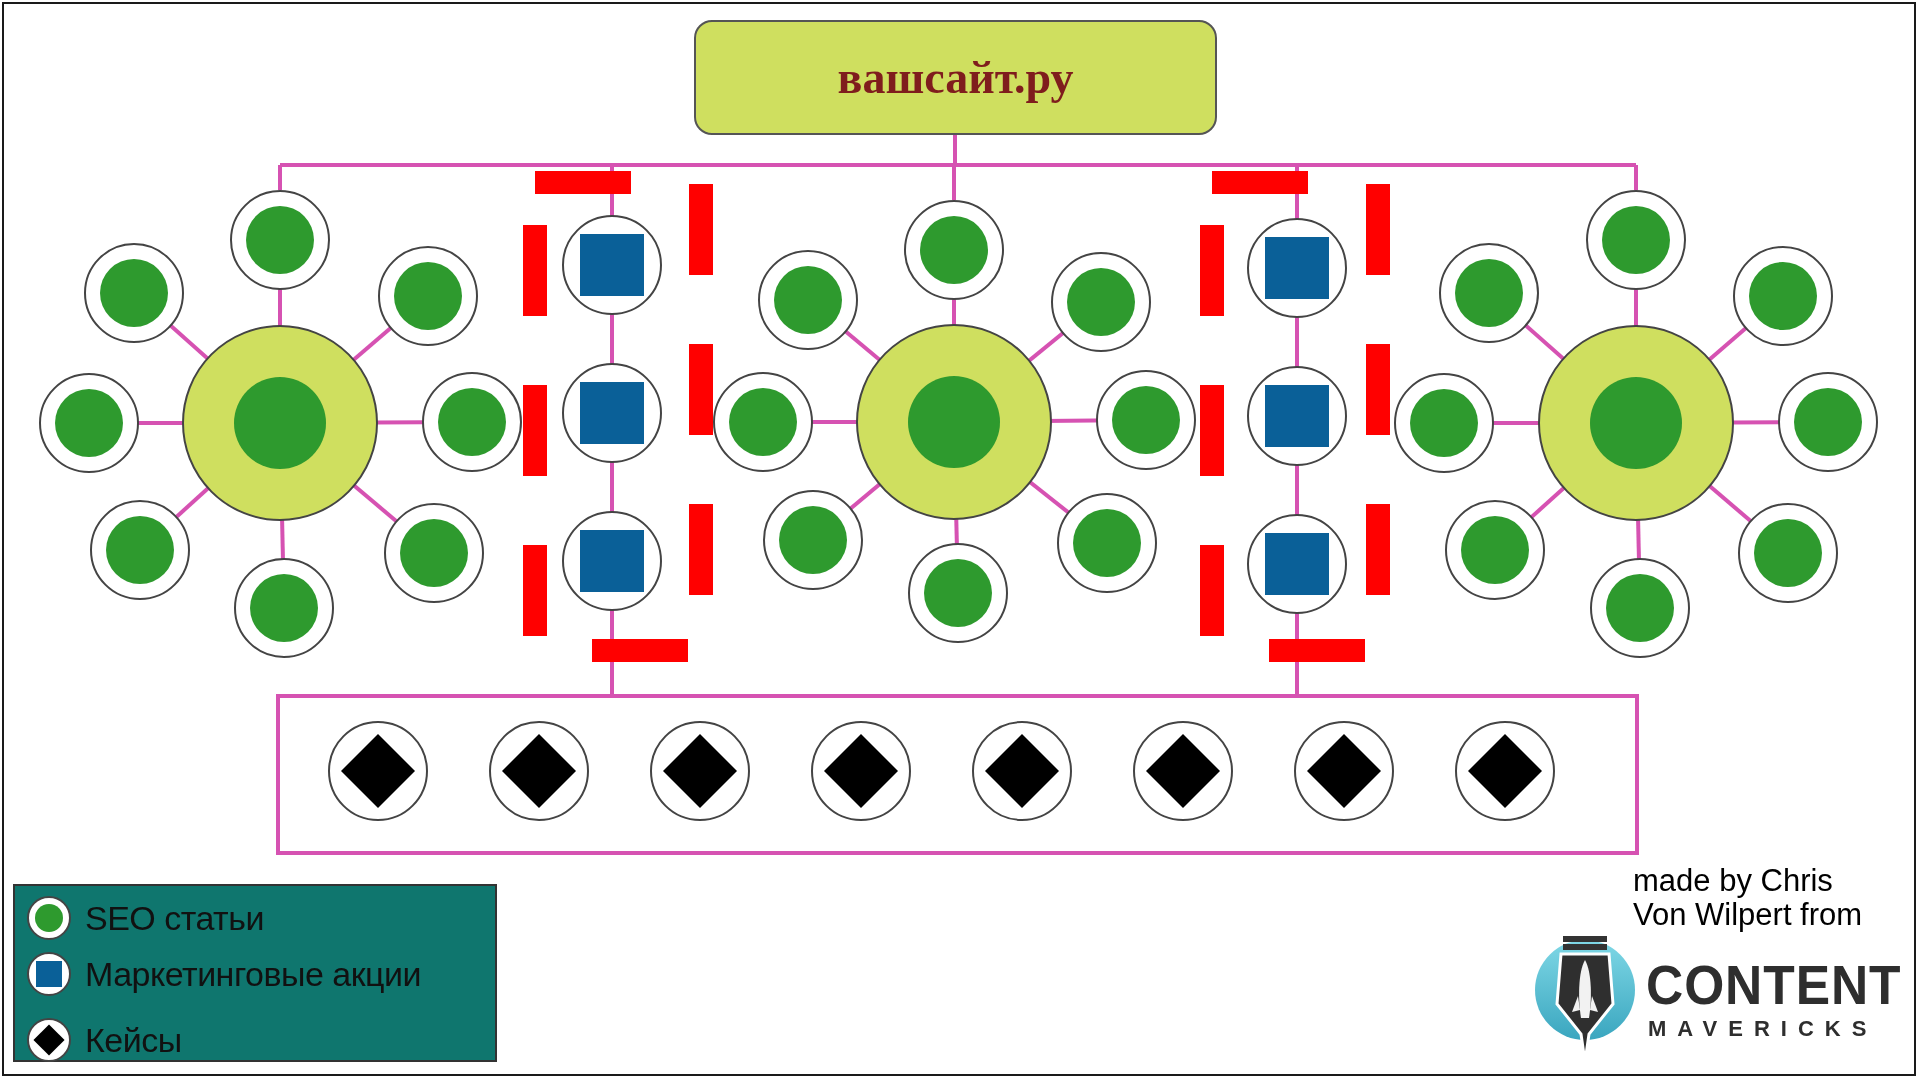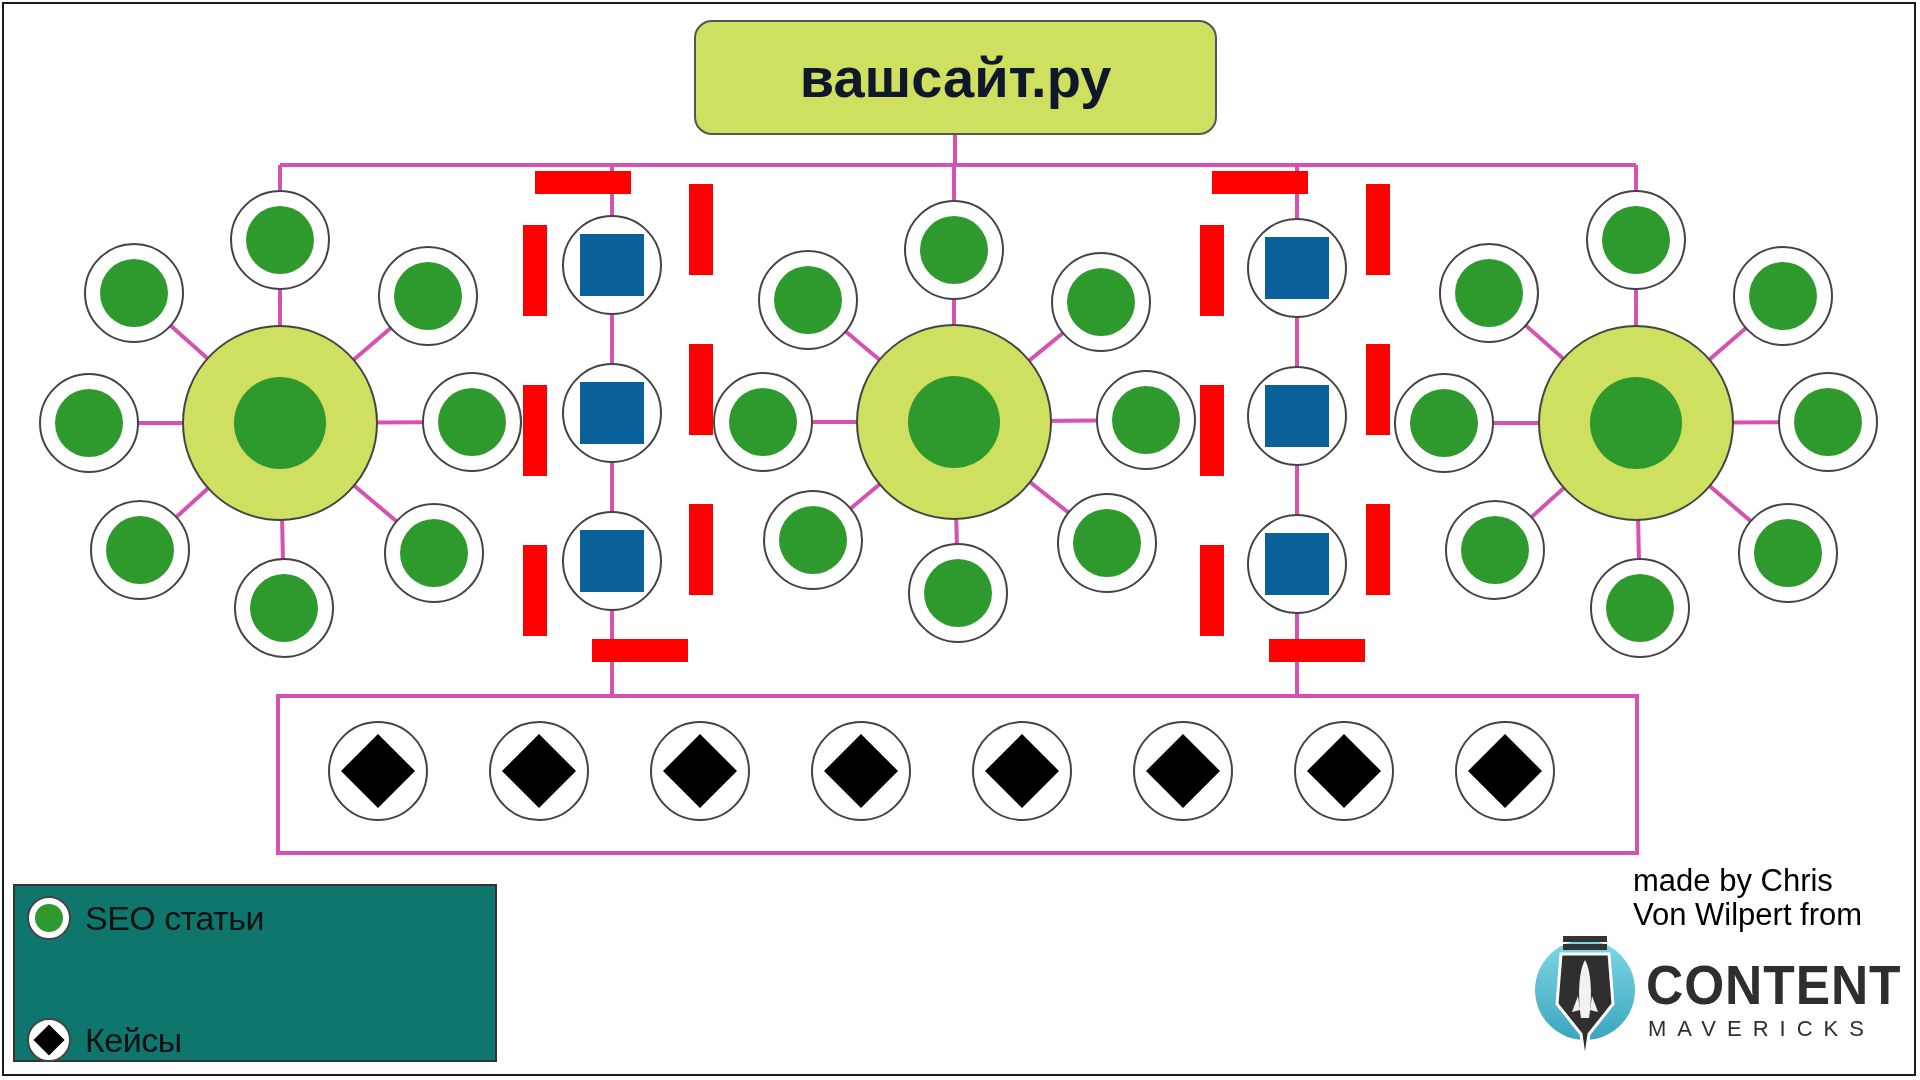--- a/index.html
+++ b/index.html
@@ -1,31 +1,31 @@
 <!DOCTYPE html>
 <html><head>
 <meta charset="utf-8">
 <style>
   html, body { margin: 0; padding: 0; background: #ffffff; }
   body { width: 1920px; height: 1080px; position: relative; overflow: hidden; font-family: "Liberation Sans", sans-serif; }
   .frame { position: absolute; left: 2px; top: 2px; width: 1914px; height: 1074px; border: 2px solid #1a1a1a; box-sizing: border-box; }
   svg#diagram { position: absolute; left: 0; top: 0; }
   .site-box { position: absolute; left: 694px; top: 20px; width: 523px; height: 115px; background: #cfdf5f; border: 2px solid #555; border-radius: 18px; box-sizing: border-box; display: flex; align-items: center; justify-content: center; }
-  .site-box span { font-weight: bold; font-size: 56px; color: #0f172a; font-family: Liberation Sans, sans-serif; }
+  .site-box span { font-weight: bold; font-size: 46px; color: #7f1d1d; font-family: Liberation Serif, serif; }
   .legend { position: absolute; left: 13px; top: 884px; width: 484px; height: 178px; background: #0f766e; border: 2px solid #333; box-sizing: border-box; }
   .legend-row { position: absolute; left: 12px; height: 52px; display: flex; align-items: center; }
   .legend-row .ic { width: 44px; height: 44px; border-radius: 50%; border: 2px solid #444; background: #fff; box-sizing: border-box; position: relative; margin-right: 14px; }
   .legend-row .lbl { font-size: 34px; color: #111; font-family: "Liberation Sans", sans-serif; font-weight: normal; letter-spacing: -0.5px; }
   .ic .dot { position: absolute; left: 6px; top: 6px; width: 28px; height: 28px; border-radius: 50%; background: #2e9a2e; }
   .ic .sq { position: absolute; left: 7px; top: 7px; width: 26px; height: 26px; background: #0a6098; }
   .ic .dia { position: absolute; left: 9px; top: 9px; width: 22px; height: 22px; background: #000; transform: rotate(45deg); }
   .credit { position: absolute; left: 1633px; top: 864px; font-size: 31px; line-height: 34px; color: #000000; font-family: "Liberation Sans", sans-serif; }
   .logo { position: absolute; left: 1534px; top: 934px; width: 370px; height: 130px; }
   .logo .word1 { position: absolute; left: 112px; top: 18px; font-size: 56px; font-weight: bold; color: #2e2e2e; letter-spacing: 1px; font-family: "Liberation Sans", sans-serif; transform: scaleX(0.92); transform-origin: left; }
-  .logo .word2 { position: absolute; left: 114px; top: 82px; font-size: 22px; font-weight: normal; color: #2e2e2e; letter-spacing: 11px; font-family: "Liberation Sans", sans-serif; }
+  .logo .word2 { position: absolute; left: 114px; top: 82px; font-size: 22px; font-weight: bold; color: #2e2e2e; letter-spacing: 11px; font-family: "Liberation Sans", sans-serif; }
 </style>
 </head>
 <body>
 
 <div class="frame"></div>
 
 <svg id="diagram" width="1920" height="1080">
     <line x1="955" y1="135" x2="955" y2="165" stroke="#d652b2" stroke-width="4"></line>
     <line x1="280" y1="165" x2="1636" y2="165" stroke="#d652b2" stroke-width="4"></line>
     <line x1="280" y1="165" x2="280" y2="190" stroke="#d652b2" stroke-width="4"></line>
@@ -162,20 +162,26 @@
   <span>вашсайт.ру</span>
 </div>
 
 <div class="legend">
   <div class="legend-row" style="top:6px">
     <div class="ic">
         <div class="dot"></div>
       </div>
     <span class="lbl">SEO статьи</span>
   </div>
+  <div class="legend-row" style="top:62px">
+    <div class="ic">
+        <div class="sq"></div>
+      </div>
+    <span class="lbl">Маркетинговые акции</span>
+  </div>
   <div class="legend-row" style="top:128px">
     <div class="ic">
         <div class="dia"></div>
       </div>
     <span class="lbl">Кейсы</span>
   </div>
 </div>
 
 <div class="credit">
   <div>made by Chris</div>

